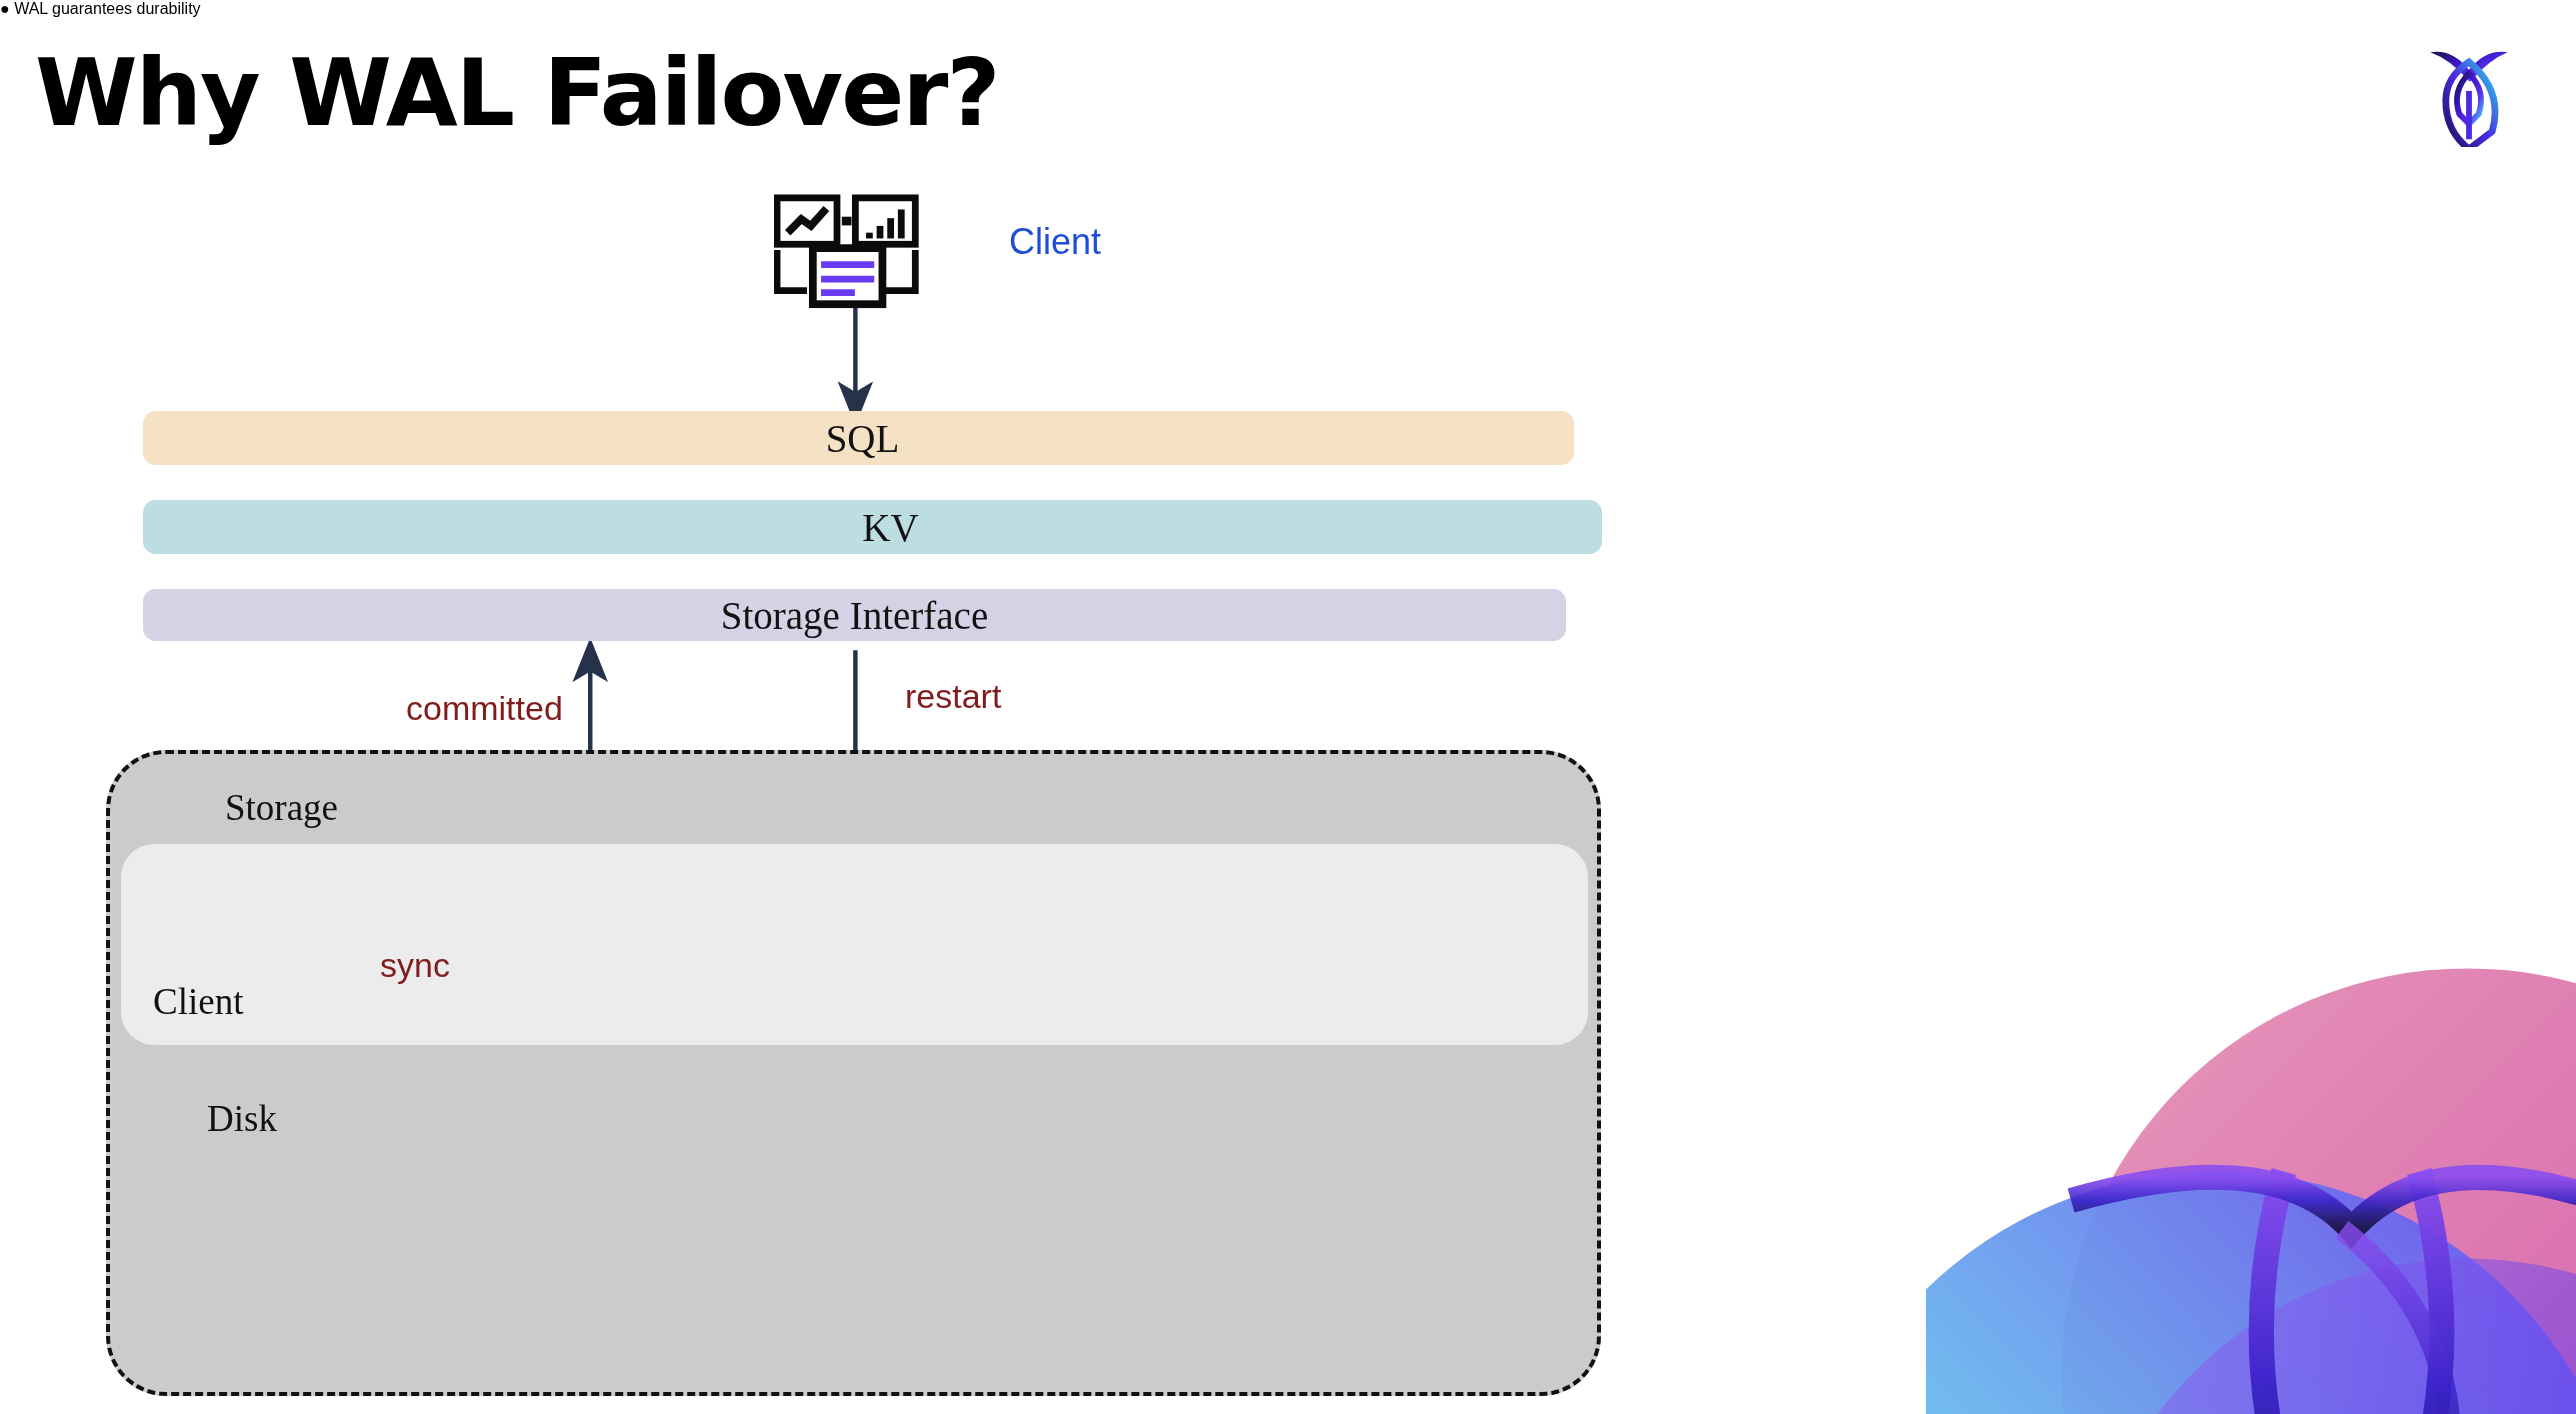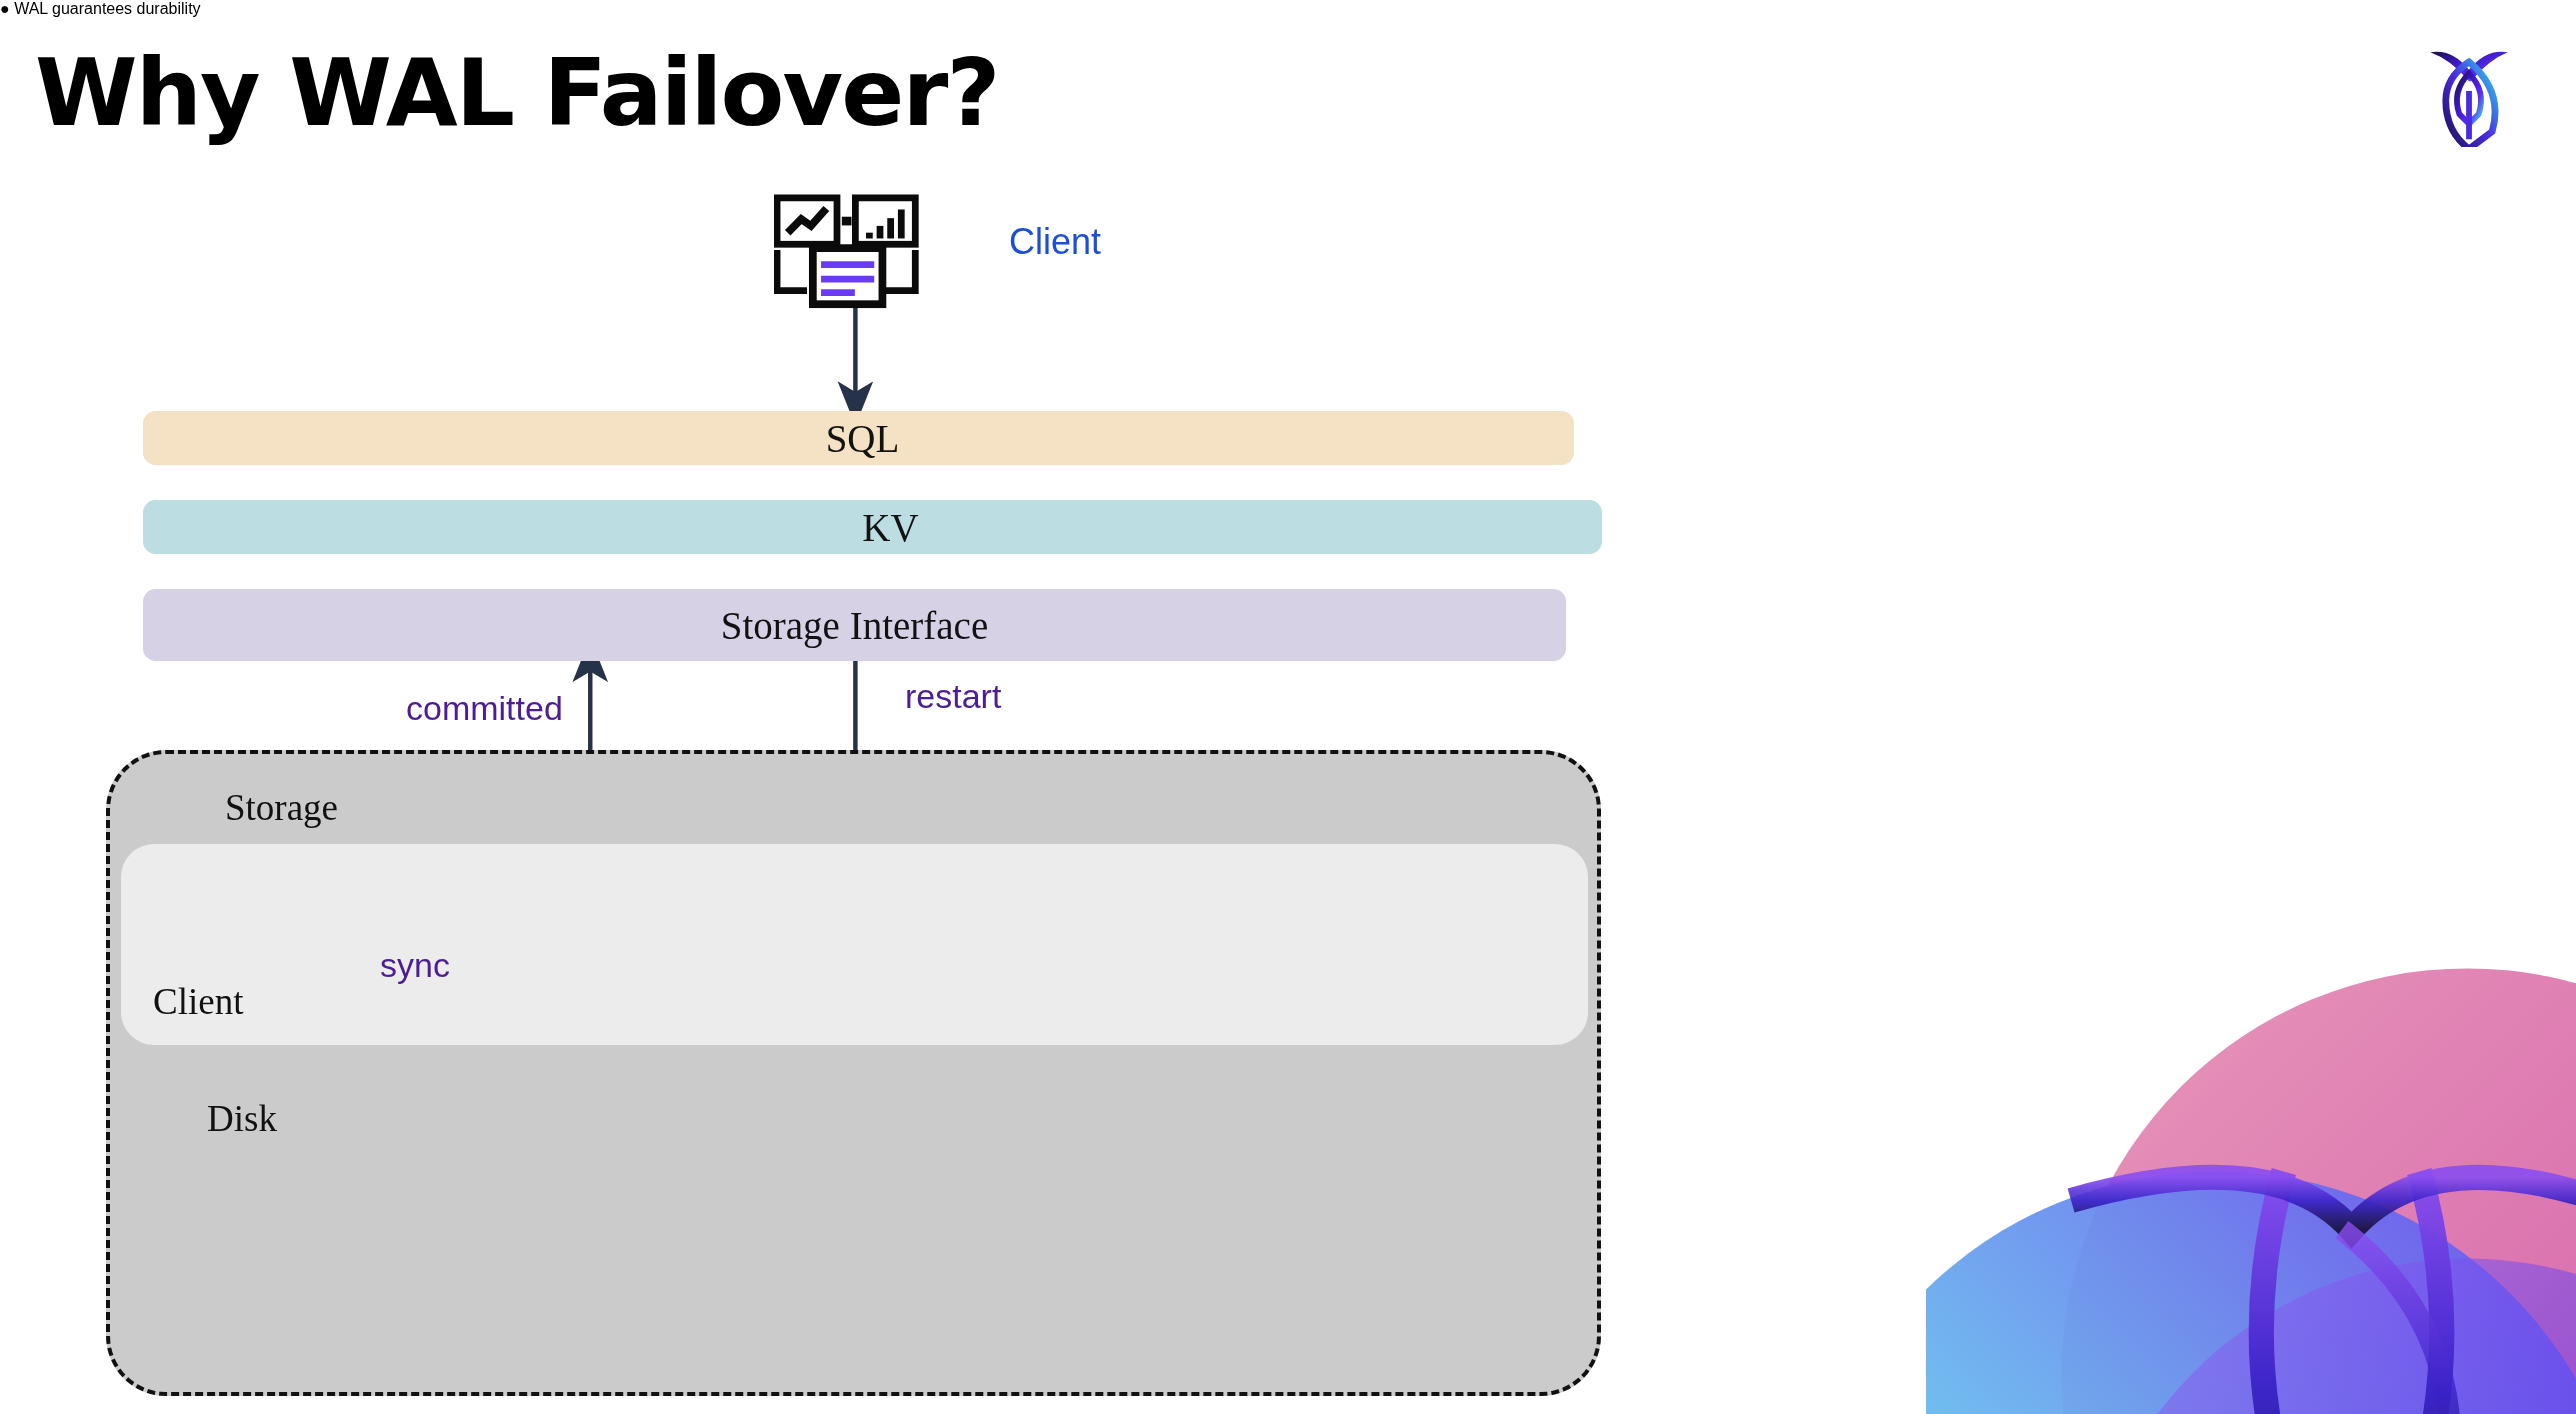--- a/index.html
+++ b/index.html
@@ -85,21 +85,21 @@
     border-radius: 12.6px;
     display: flex;
     align-items: center;
     justify-content: center;
     font-family: "Liberation Serif", serif;
     font-size: 39px;
     color: #121212;
   }
   #bar-sql { top: 411px; height: 54px; background: #f5e1c3; padding-left: 8px; }
   #bar-kv  { top: 500px; height: 54px; background: #bcdee2; padding-left: 36px; }
-  #bar-si  { top: 589px; height: 72px; background: #d6d1e5; }
+  #bar-si  { top: 589px; height: 52px; background: #d6d1e5; }
 
   
   #pebble-box {
     position: absolute;
     left: 106px;
     top: 750px;
     width: 1495px;
     height: 646px;
     background: #cbcbcb;
     border: 4.8px dashed #111111;
@@ -125,21 +125,21 @@
   }
   #label-pebble { left: 225px; top: 786px; }
   #label-memory { left: 153px; top: 980px; }
   #label-disk   { left: 207px; top: 1097px; }
 
   
   .edge-label {
     position: absolute;
     font-family: "Liberation Sans", sans-serif;
     font-size: 34px;
-    color: #4c1d95;
+    color: #7f1d1d;
     white-space: nowrap;
   }
   #label-committed  { left: 406px;  top: 689px; }
   #label-commit     { left: 905px;  top: 677px; }
   #label-sync-1     { left: 380px;  top: 938px; margin-top: 8px; }</style>
 </head>
 <body>
 
 <div id="slide">
 

